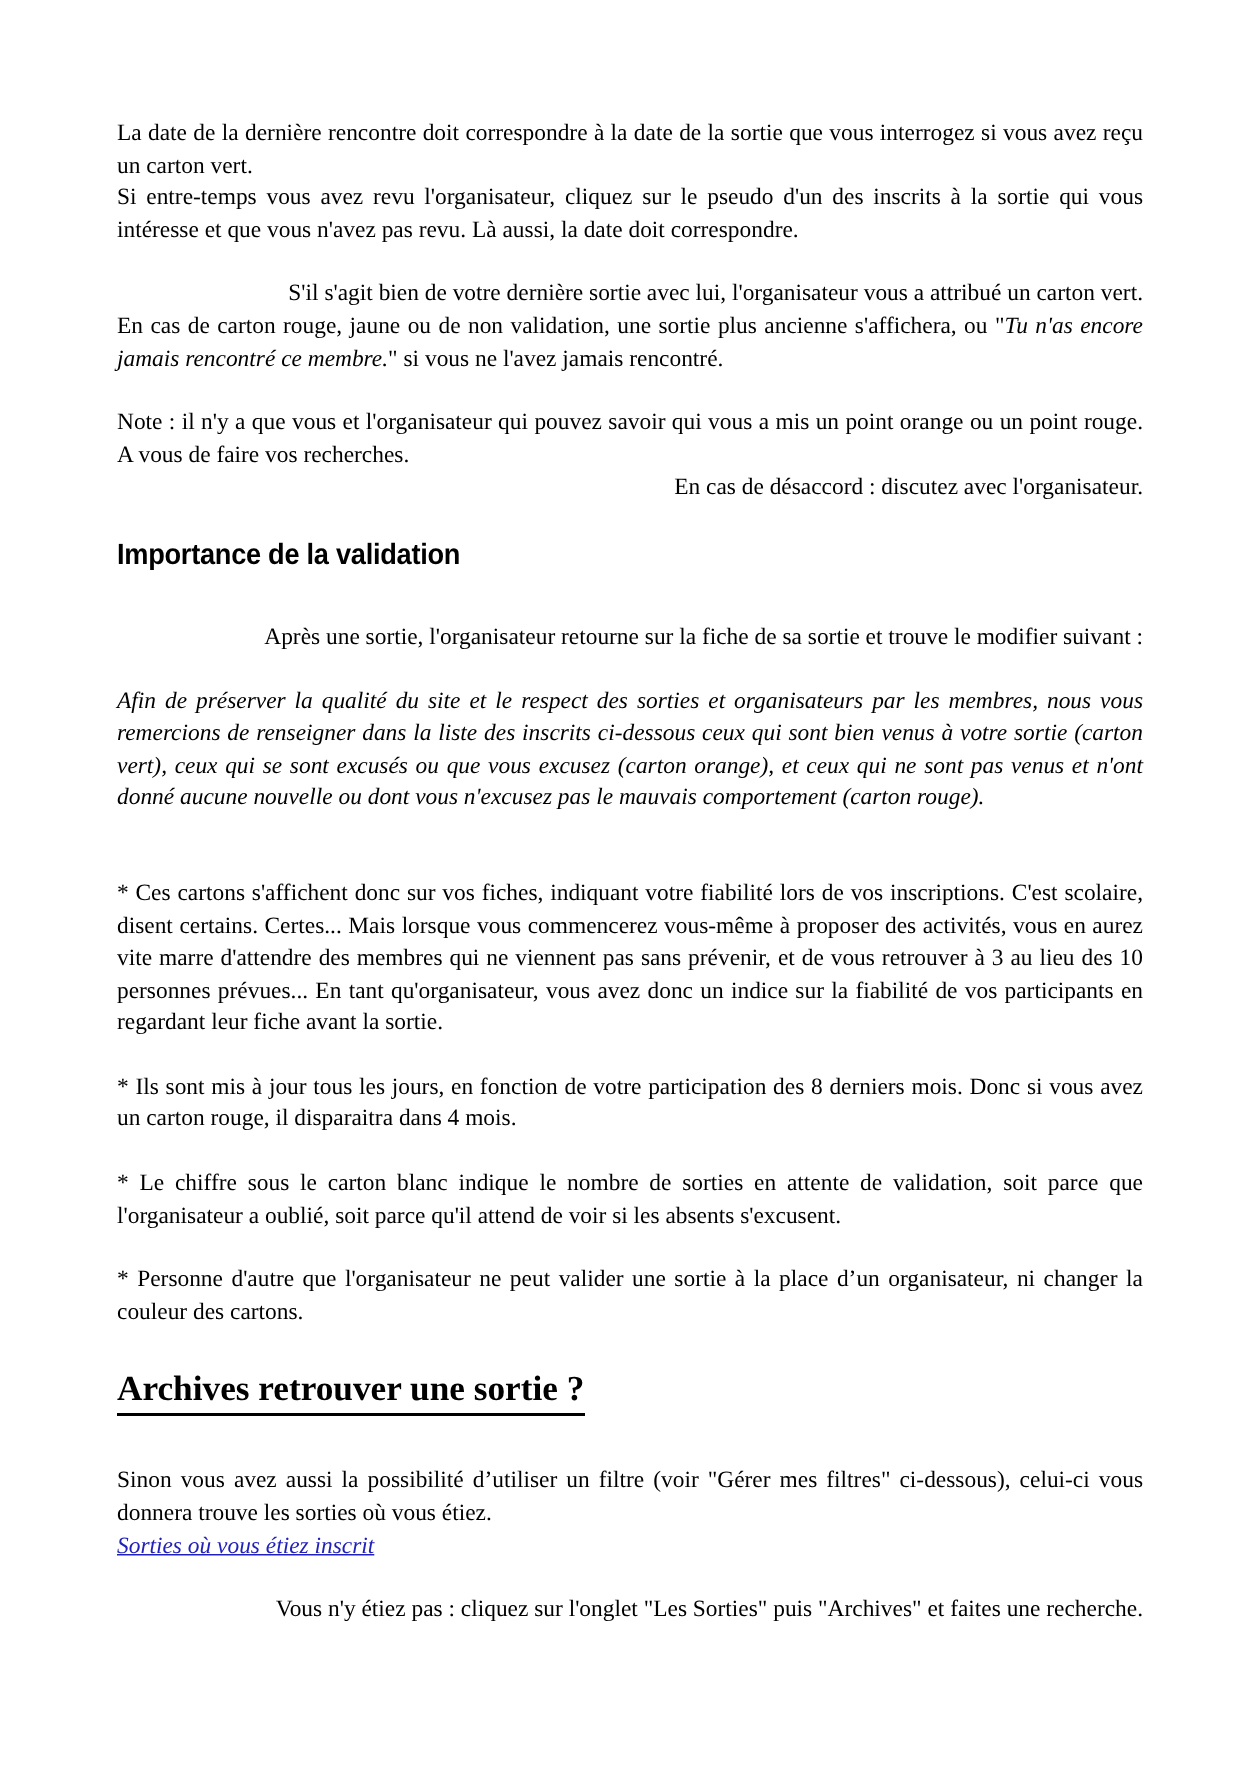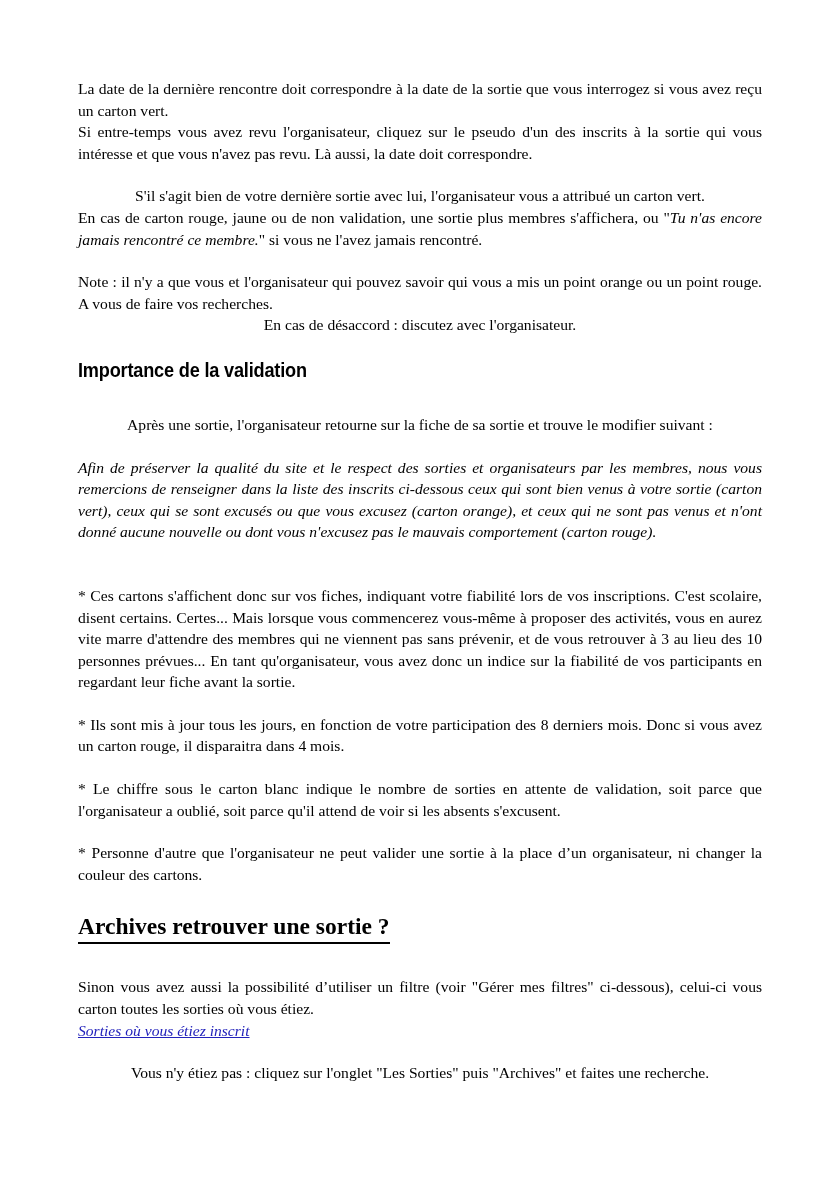--- a/index.html
+++ b/index.html
@@ -28,21 +28,21 @@
     font-family: "Liberation Serif", "DejaVu Serif", serif;
     font-size: 15.6px;
     line-height: 21.6px;
     text-align: justify;
     text-justify: inter-word;
     margin: 0;
     color: #000;
     hyphens: none;
   }
   .body-text.left {
-    text-align: center;
+    text-align: right;
   }
   .italic-block {
     font-style: italic;
   }
   .gap-sm { height: 11px; }
   .gap-md { height: 21px; }
   .gap-lg { height: 22px; }
   .gap-xs { height: 5px; }
 
   h2.section-heading {
@@ -92,21 +92,21 @@
   </p>
   <p class="body-text">
     <span>Si entre-temps vous avez revu l'organisateur, cliquez sur le pseudo d'un des inscrits à la sortie qui vous intéresse et que vous n'avez pas revu. Là aussi, la date doit correspondre.</span>
   </p>
 
   <div class="gap-md"></div>
 
   <p class="body-text left">
     <span>S'il s'agit bien de votre dernière sortie avec lui, l'organisateur vous a attribué un carton vert.</span>
   </p>
-  <p class="body-text"><span>En cas de carton rouge, jaune ou de non validation, une sortie plus membres s'affichera, ou "</span><span class="italic">Tu n'as encore jamais rencontré ce membre.</span><span>" si vous ne l'avez jamais rencontré.</span></p>
+  <p class="body-text"><span>En cas de carton rouge, jaune ou de non validation, une sortie plus ancienne s'affichera, ou "</span><span class="italic">Tu n'as encore jamais rencontré ce membre.</span><span>" si vous ne l'avez jamais rencontré.</span></p>
 
   <div class="gap-md"></div>
 
   <p class="body-text">
     <span>Note : il n'y a que vous et l'organisateur qui pouvez savoir qui vous a mis un point orange ou un point rouge. A vous de faire vos recherches.</span>
   </p>
   <p class="body-text left">
     <span>En cas de désaccord : discutez avec l'organisateur.</span>
   </p>
 
@@ -143,21 +143,21 @@
   <p class="body-text">* Personne d'autre que l'organisateur ne peut valider une sortie à la place d’un organisateur, ni changer la couleur des cartons.</p>
 
   <div class="gap-lg"></div>
   <div class="gap-xs"></div>
 
   <h1 class="main-heading">Archives retrouver une sortie ?</h1>
 
   <div class="gap-md"></div>
   <div class="gap-sm"></div>
 
-  <p class="body-text">Sinon vous avez aussi la possibilité d’utiliser un filtre (voir "Gérer mes filtres" ci-dessous), celui-ci vous carton toutes les sorties où vous étiez.</p>
+  <p class="body-text">Sinon vous avez aussi la possibilité d’utiliser un filtre (voir "Gérer mes filtres" ci-dessous), celui-ci vous donnera trouve les sorties où vous étiez.</p>
   <div>
     <a class="doc-link" href="#">Sorties où vous étiez inscrit</a>
   </div>
 
   <div class="gap-md"></div>
 
   <p class="body-text left">Vous n'y étiez pas : cliquez sur l'onglet "Les Sorties" puis "Archives" et faites une recherche.</p>
 
 </div>
 

